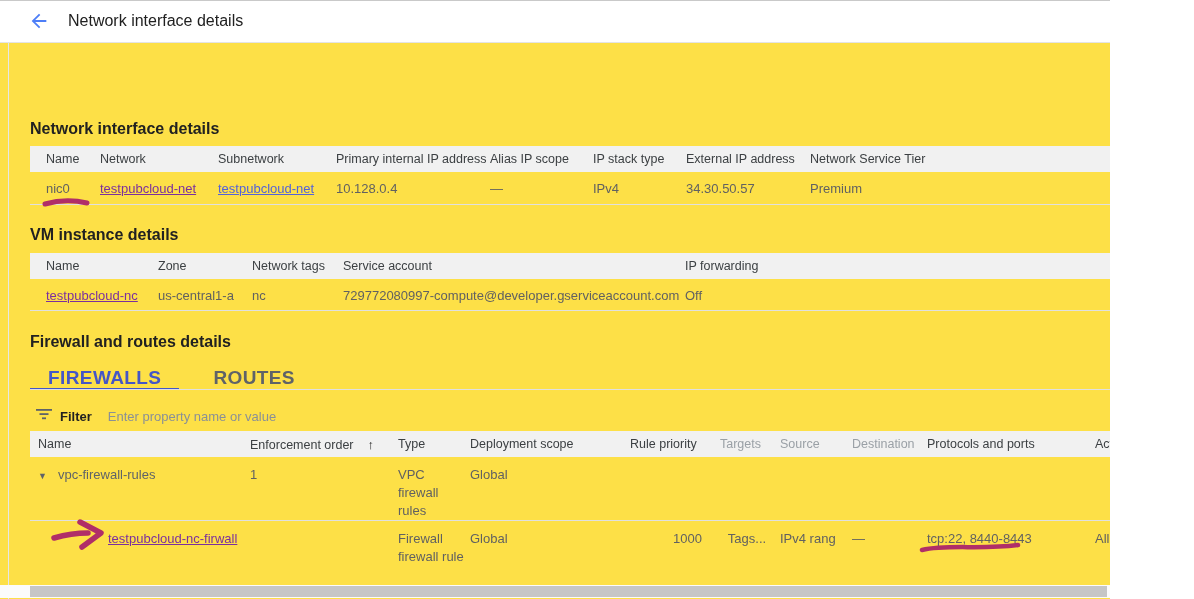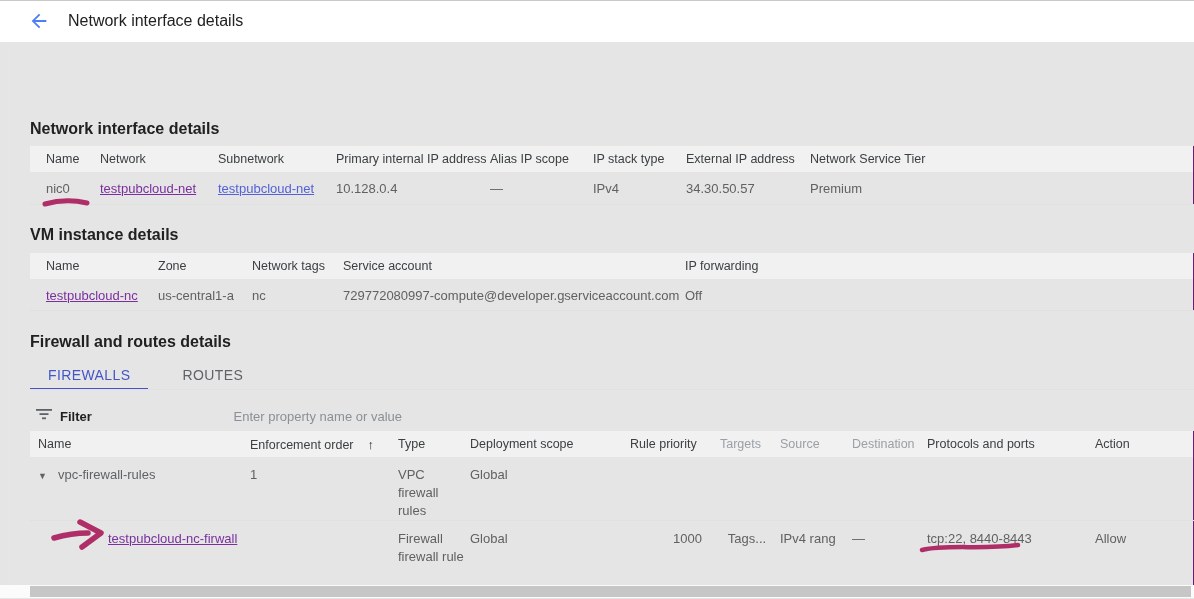--- a/index.html
+++ b/index.html
@@ -1,16 +1,16 @@
 <!DOCTYPE html>
 <html><head>
 <meta charset="utf-8">
 <style>
   html,body{margin:0;padding:0;}
-  #page{position:relative;width:1194px;height:599px;background:#e5e5e5;overflow:hidden;
+  #page{position:relative;width:1110px;height:599px;background:#fde047;overflow:hidden;
         font-family:"Liberation Sans",sans-serif;color:#212121;border-top:1px solid #c9c9c9;box-sizing:border-box;}
   
   .topbar{position:absolute;top:0;left:0;right:0;height:41px;background:#fff;border-bottom:1px solid #e4e4e4;}
   .back-btn{position:absolute;left:28px;top:9px;width:24px;height:24px;cursor:pointer;}
   .page-title{position:absolute;left:68px;top:11px;font-size:16px;color:#212121;}
   .left-rule{position:absolute;left:8px;top:42px;bottom:0;width:1px;background:#e6e6e6;}
 
   
   .sel-row{position:absolute;left:30px;top:66px;display:flex;align-items:center;}
   .sel-label{font-size:16px;font-weight:bold;color:#212121;}
@@ -31,29 +31,29 @@
   .t2 td{height:22px;}
   .pad16{padding-left:16px !important;}
   .pad8{padding-left:8px !important;}
   .pad18{padding-left:18px !important;text-align:center;}
   a.lnk{text-decoration:underline;cursor:pointer;}
   .lnk-visited{color:#7b2f9e;}
   .lnk-blue{color:#5362d9;}
 
   
   .tabs{position:absolute;left:30px;top:360px;height:28px;display:flex;}
-  .tab{font-size:14px;font-weight:400;letter-spacing:.4px;padding:6px 18px 1px 18px;cursor:pointer;position:relative;}
+  .tab{font-size:19px;font-weight:700;letter-spacing:.4px;padding:6px 18px 1px 18px;cursor:pointer;position:relative;}
   .tab-active{color:#4456c7;}
   .tab-active .tab-underline{position:absolute;left:0;right:0;bottom:-1px;height:2px;background:#4456c7;}
   .tab-inactive{color:#5f6368;margin-left:16px;}
   .tabs-border{position:absolute;left:30px;right:0;top:388px;height:1px;background:#e0e0e0;}
   .filter-row{position:absolute;left:36px;top:402px;height:26px;display:flex;align-items:center;}
   .filter-label{font-size:13px;font-weight:bold;color:#212121;margin-left:8px;}
   .filter-input{border:none;outline:none;background:transparent;font-family:"Liberation Sans",sans-serif;
-                font-size:13px;color:#5f6368;margin-left:14px;width:420px;text-align:center;}
+                font-size:13px;color:#5f6368;margin-left:14px;width:420px;}
   .filter-input::placeholder{color:#8a9096;}
 
   .t3{position:absolute;left:30px;top:430px;}
   .t3 th.muted{color:#9aa0a6;}
   .t3 td{padding-top:8px;line-height:18px;}
   .t3 .row1 td{height:53px;}
   .t3 .row2 td{height:56px;}
   .t3 .wrap{white-space:normal !important;}
   .num-right{text-align:right;padding-right:0 !important;margin-left:40px;}
   .caret-exp{font-size:9px;color:#5f6368;margin-right:11px;cursor:pointer;}

